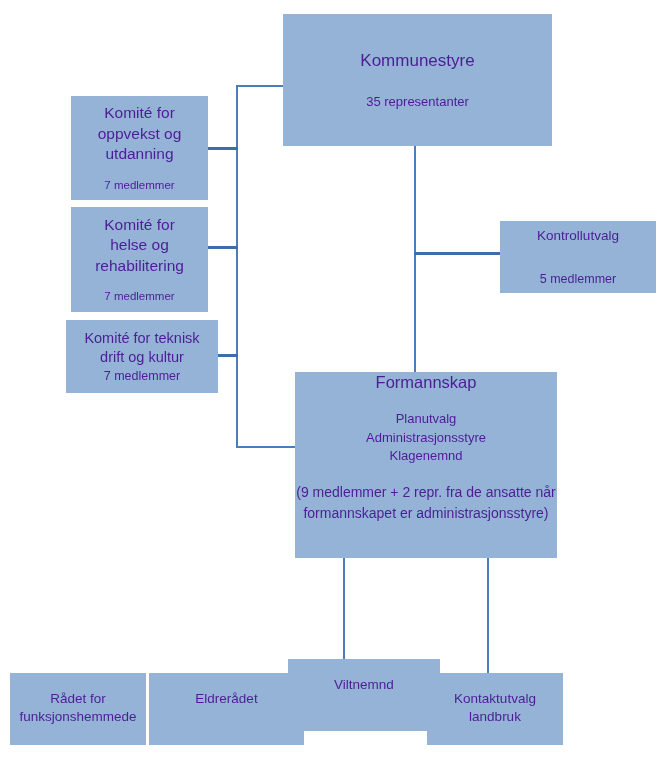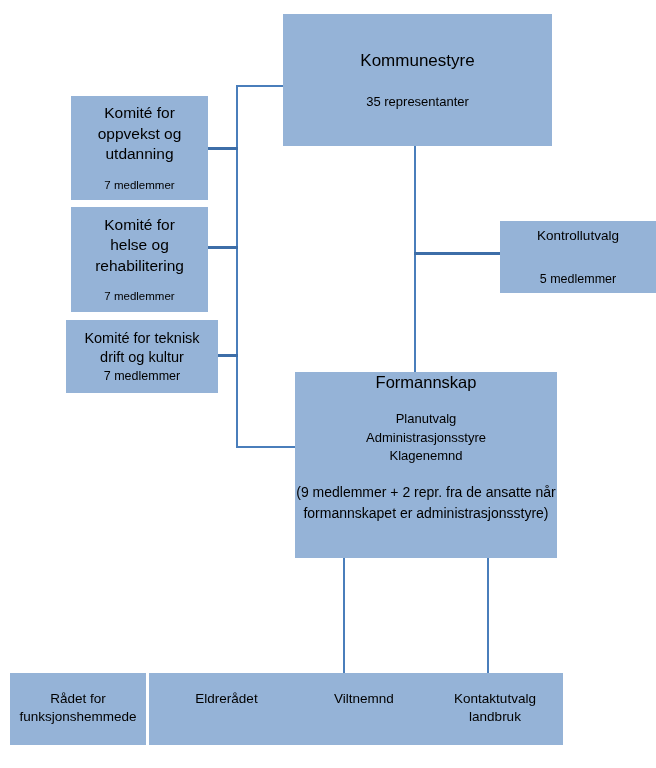--- a/index.html
+++ b/index.html
@@ -14,21 +14,21 @@
     position: relative;
     width: 656px;
     height: 768px;
     background: #ffffff;
     overflow: hidden;
   }
   .node {
     position: absolute;
     box-sizing: border-box;
     background: #95b3d7;
-    color: #000000;
+    color: #4c1d95;
     display: flex;
     flex-direction: column;
     align-items: center;
     justify-content: center;
     text-align: center;
     line-height: 1.32;
     z-index: 2;
   }
   .node .title {
     font-size: 15.5px;
@@ -79,21 +79,21 @@
 
   #node-formannskap {
     left: 295px; top: 372px; width: 262px; height: 186px;
     justify-content: flex-start;
   }
   #node-formannskap .title { font-size: 16.5px; margin-bottom: 16px; }
   #node-formannskap .roles { margin-bottom: 16px; }
 
   #node-radet { left: 10px; top: 673px; width: 136px; height: 72px; }
   #node-eldreradet { left: 149px; top: 673px; width: 155px; height: 72px; }
-  #node-viltnemnd { left: 288px; top: 673px; width: 152px; height: 72px; align-items: center; }
+  #node-viltnemnd { left: 288px; top: 659px; width: 152px; height: 72px; align-items: center; }
   #node-kontaktutvalg { left: 427px; top: 673px; width: 136px; height: 72px; }
   .node-bottom .title { font-size: 13.5px; }
   .node-bottom { justify-content: flex-start; padding-top: 17px; }
 
   
   .conn {
     position: absolute;
     background: #4a7ebb;
     z-index: 1;
   }

